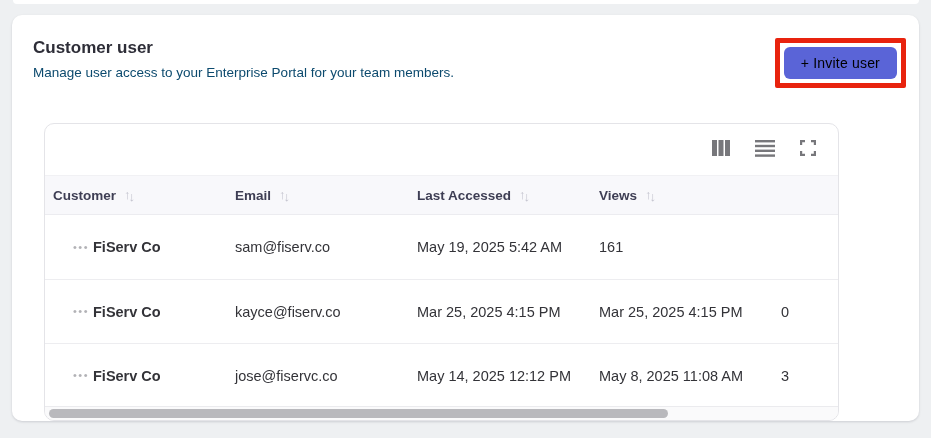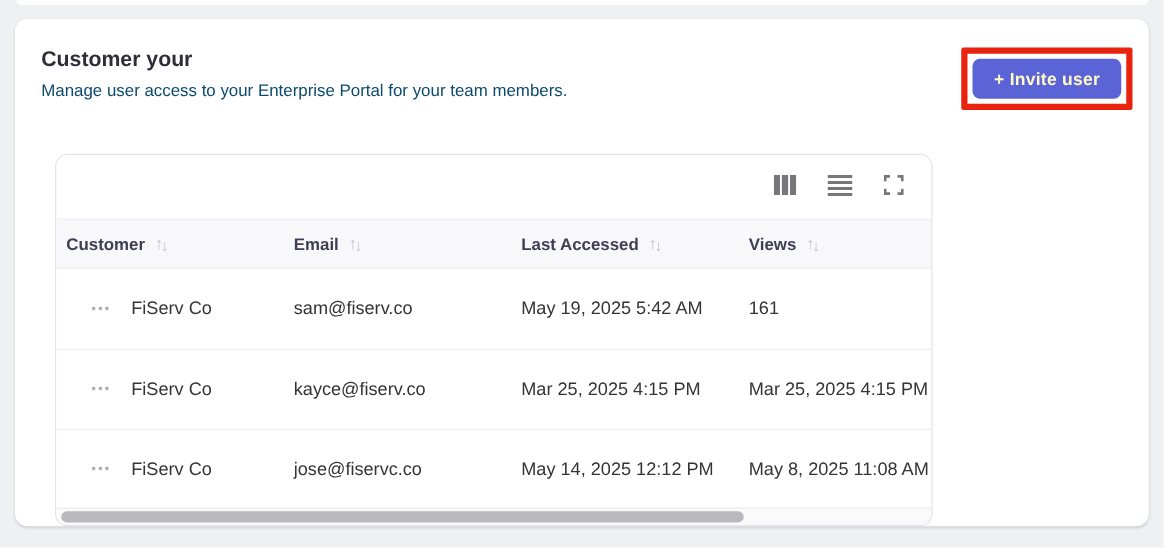--- a/index.html
+++ b/index.html
@@ -22,28 +22,28 @@
     padding:23px 20px 15px 21px;
   }
   .card-title { margin:0 0 7px 0; font-size:17px; font-weight:700; color:#2e2e38; }
   .card-subtitle { margin:0; font-size:13.5px; color:#0c4a6e; }
 
   .invite-annotation {
     position:absolute; top:23px; right:13px;
     border:5px solid #e8230e; padding:4px; border-radius:2px;
   }
   .invite-button {
-    display:block; background:#5a64d7; color:#fef9c3;
-    font-family:inherit; font-size:14px; font-weight:700;
+    display:block; background:#5a64d7; color:#000000;
+    font-family:inherit; font-size:14px; font-weight:400;
     border:none; border-radius:6px; padding:8px 17px; cursor:pointer;
     letter-spacing:.2px;
   }
 
   .table-card {
-    position:absolute; top:108px; left:32px; width:702px; height:298px;
+    position:absolute; top:108px; left:32px; width:795px; height:298px;
     background:#ffffff; border:1px solid #e4e4e8; border-radius:10px;
     overflow:hidden;
   }
 
   .toolbar {
     height:51px; display:flex; align-items:center; justify-content:flex-end;
     gap:25px; padding-right:22px;
   }
   .icon-btn {
     display:flex; align-items:center; justify-content:center;
@@ -64,21 +64,21 @@
   .sort-icon::before { content:"\2191"; position:relative; top:-1px; }
   .sort-icon::after  { content:"\2193"; position:relative; top:1px; margin-left:-2px; }
 
   .trow {
     height:64px;
     display:grid; grid-template-columns:182px 182px 182px 182px 1fr;
     align-items:center; font-size:14.5px; color:#333338; background:#fff;
   }
   .trow + .trow { border-top:1px solid #ededf0; }
   .cell { padding-left:8px; white-space:nowrap; }
-  .cell-customer { display:flex; align-items:center; padding-left:24px; gap:12px; }
+  .cell-customer { display:flex; align-items:center; padding-left:24px; gap:0;font-weight:bold; }
   .row-menu {
     background:none; border:none; padding:0; width:24px; cursor:pointer;
     color:#b2b2b6; font-size:11px; letter-spacing:1.5px; line-height:1; text-align:center;
   }
   .row-menu::before { content:"\2022\2022\2022"; }
 
   .scroll-zone {
     position:absolute; left:0; right:0; bottom:0; height:14px;
     background:#fafafb; border-top:1px solid #ebebee;
   }
@@ -86,21 +86,21 @@
     position:absolute; left:4px; top:2px; height:9px; width:78%;
     background:#b9b9bd; border-radius:5px; cursor:grab;
   }
 </style>
 </head>
 <body>
 
 <div class="top-sliver"></div>
 
 <div class="card">
-  <h2 class="card-title">Customer your</h2>
+  <h2 class="card-title">Customer user</h2>
   <p class="card-subtitle">Manage user access to your Enterprise Portal for your team members.</p>
 
   <div class="invite-annotation" style="border-color: rgb(232, 35, 14);">
     <button class="invite-button" style="background: rgb(90, 100, 215);">+ Invite user</button>
   </div>
 
   <div class="table-card">
 
     <div class="toolbar">
       <button class="icon-btn" title="">

